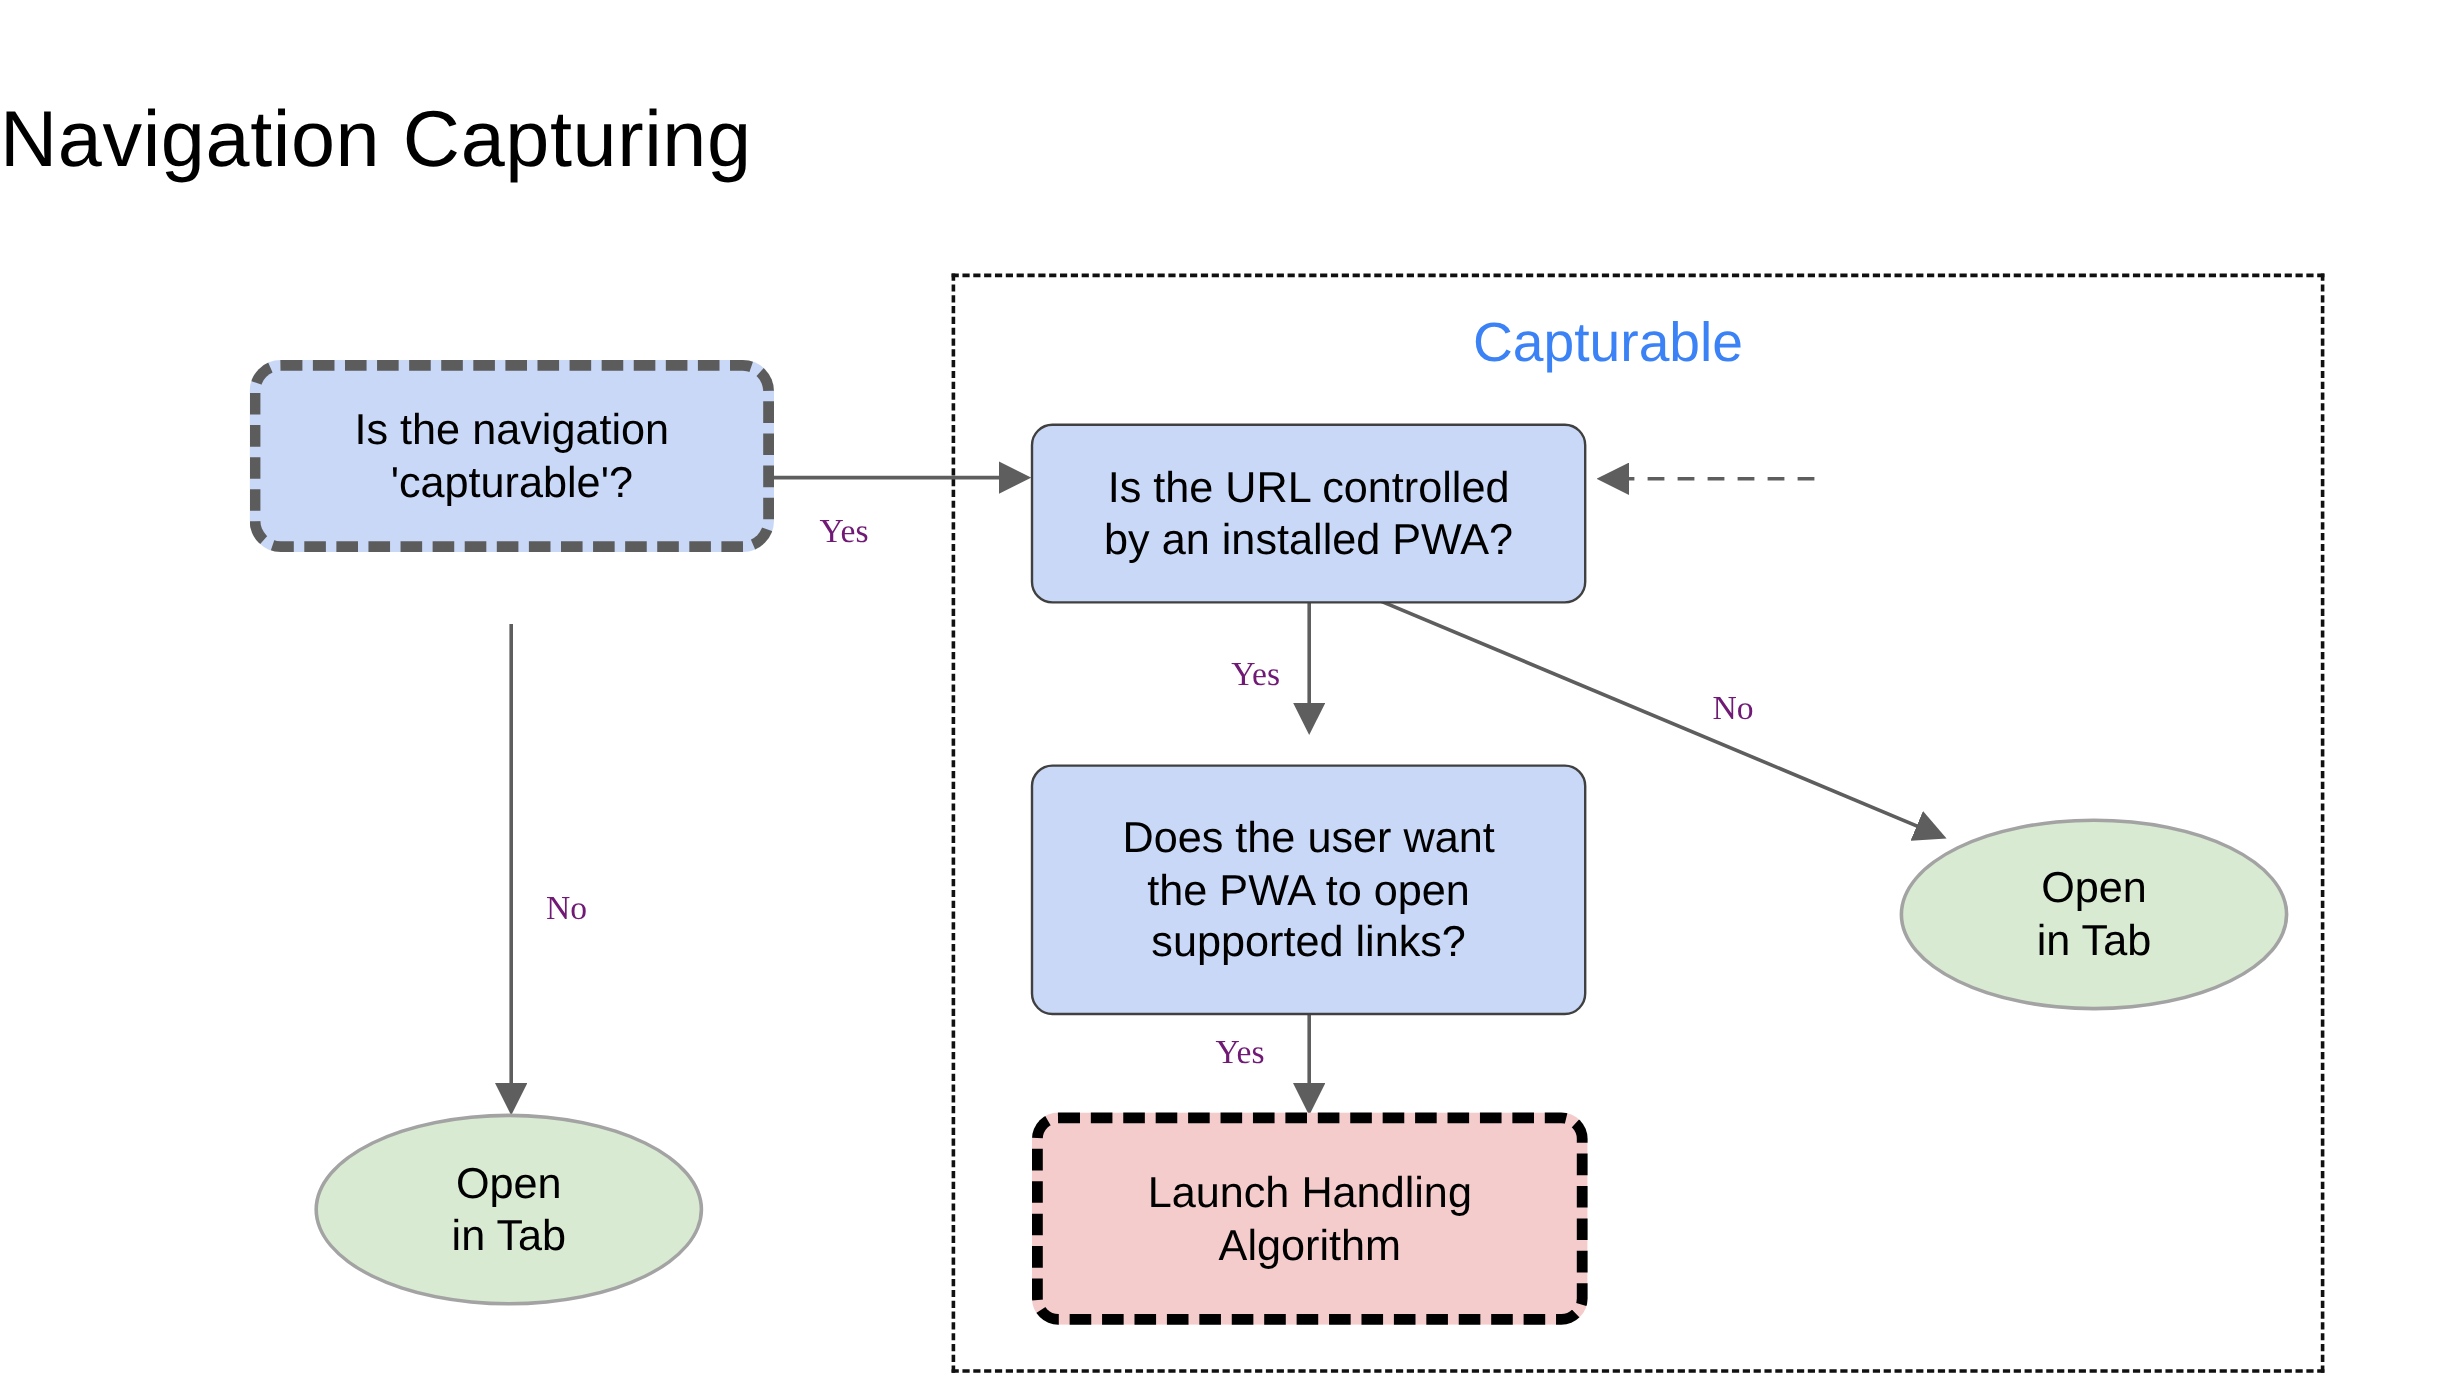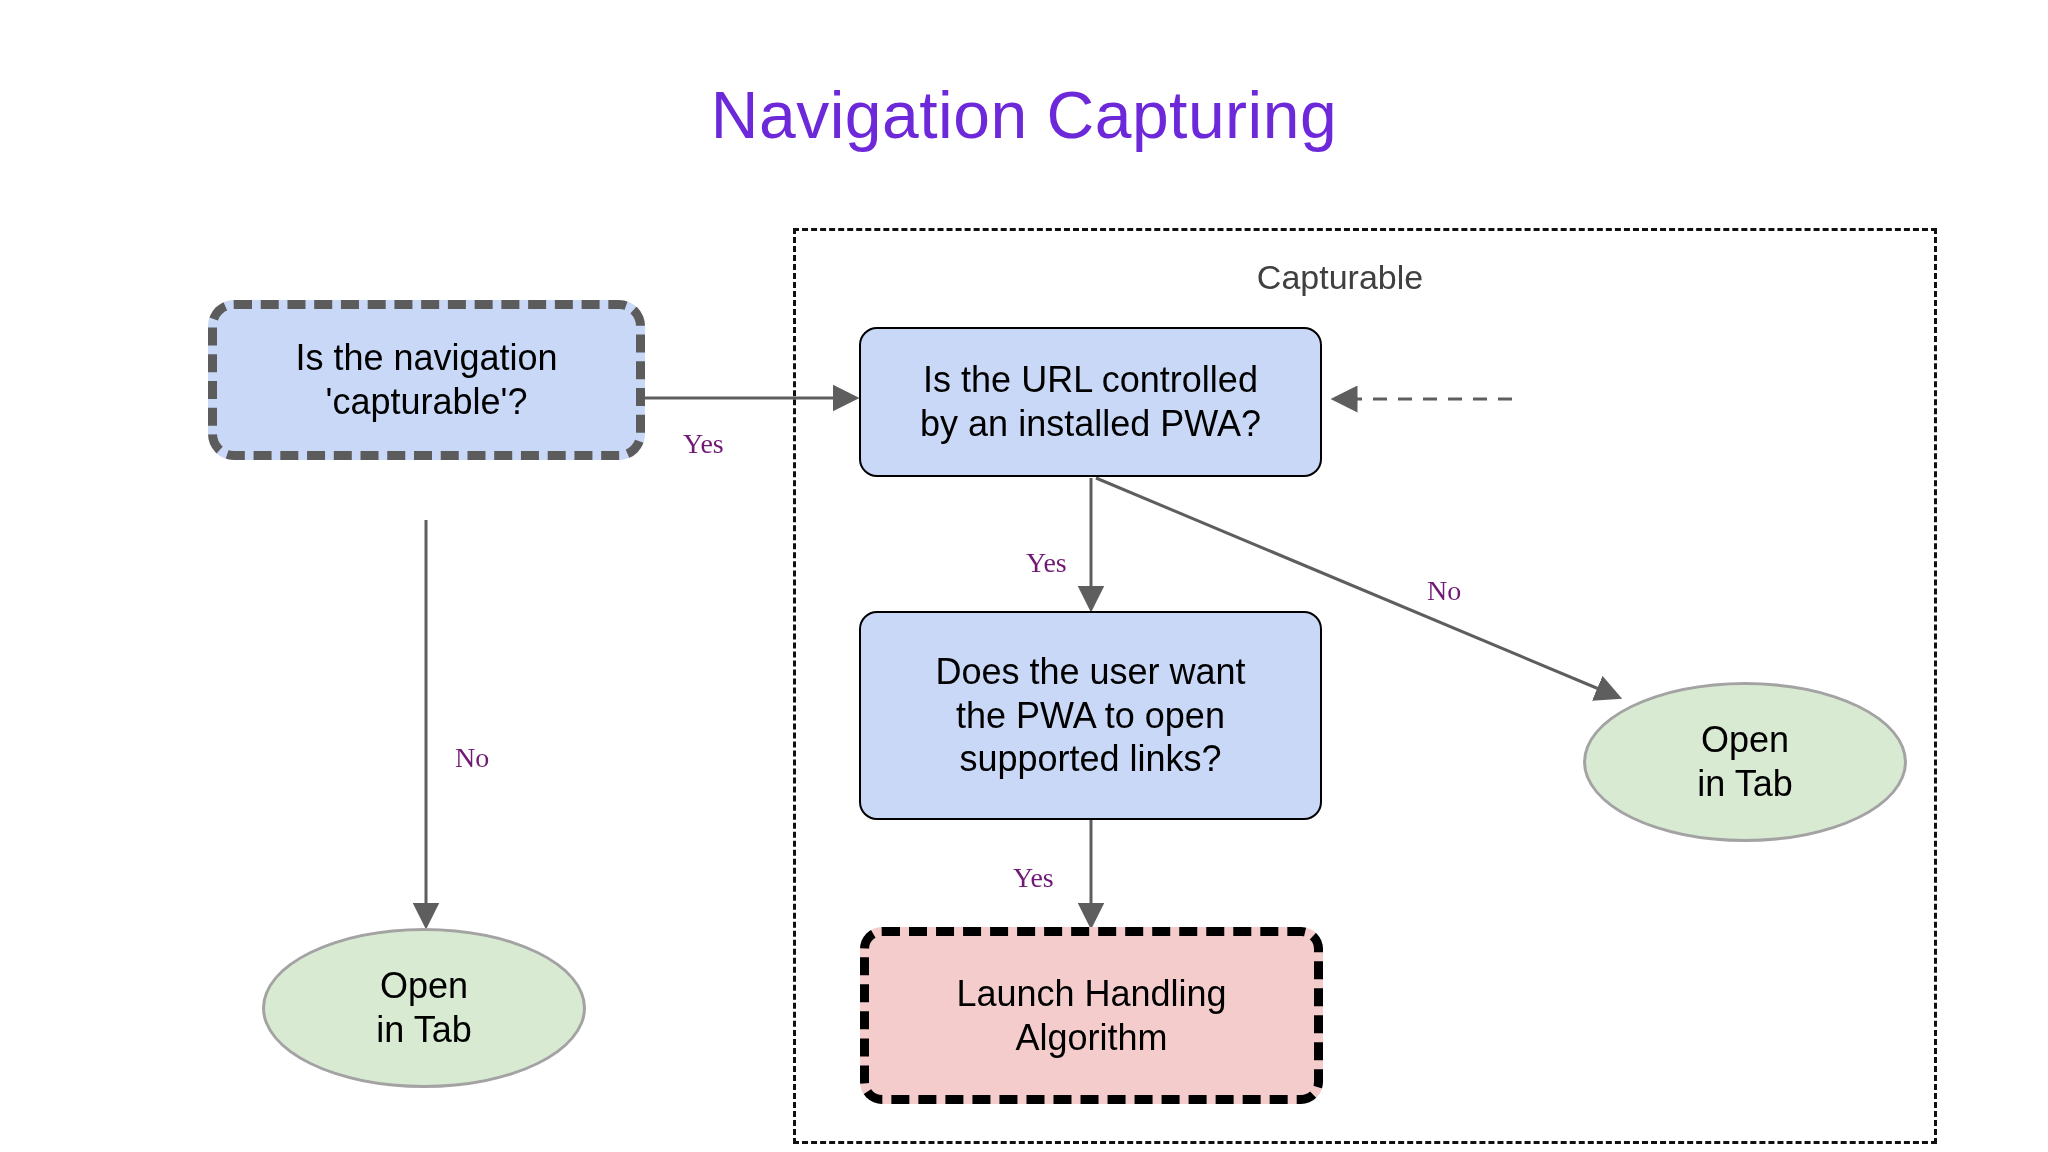--- a/index.html
+++ b/index.html
@@ -26,38 +26,37 @@
     width: 2048px;
     height: 1152px;
     pointer-events: none;
   }
 
   .title {
     position: absolute;
     left: 0;
     top: 82px;
     width: 2048px;
-    text-align: center;
     font-size: 66px;
     font-weight: 400;
-    color: #6d28d9;
+    color: #000000;
     letter-spacing: 0.5px;
     line-height: 1;
   }
 
   .group-box {
     position: absolute;
     box-sizing: border-box;
     border: 3px dashed #111111;
     background: transparent;
   }
   .group-label {
     position: absolute;
-    font-size: 34px;
-    color: #404040;
+    font-size: 46px;
+    color: #3b82f6;
     white-space: nowrap;
     text-align: center;
   }
 
   .node {
     position: absolute;
     box-sizing: border-box;
     display: flex;
     align-items: center;
     justify-content: center;
@@ -65,21 +64,22 @@
     color: #000000;
     font-size: 36px;
     line-height: 1.22;
     white-space: pre-line;
   }
 
   .node.box {
     border-radius: 18px;
   }
   .node.solid-thin {
-    border: 2px solid #000000;
+    border: 2px solid #404040;
+    margin-top: 26px;
   }
   .node.dashed-gray {
     border: 9px dashed #5c5c5c;
     border-radius: 26px;
   }
   .node.dashed-black {
     border: 9px dashed #000000;
     border-radius: 22px;
   }
   .node.ellipse {

